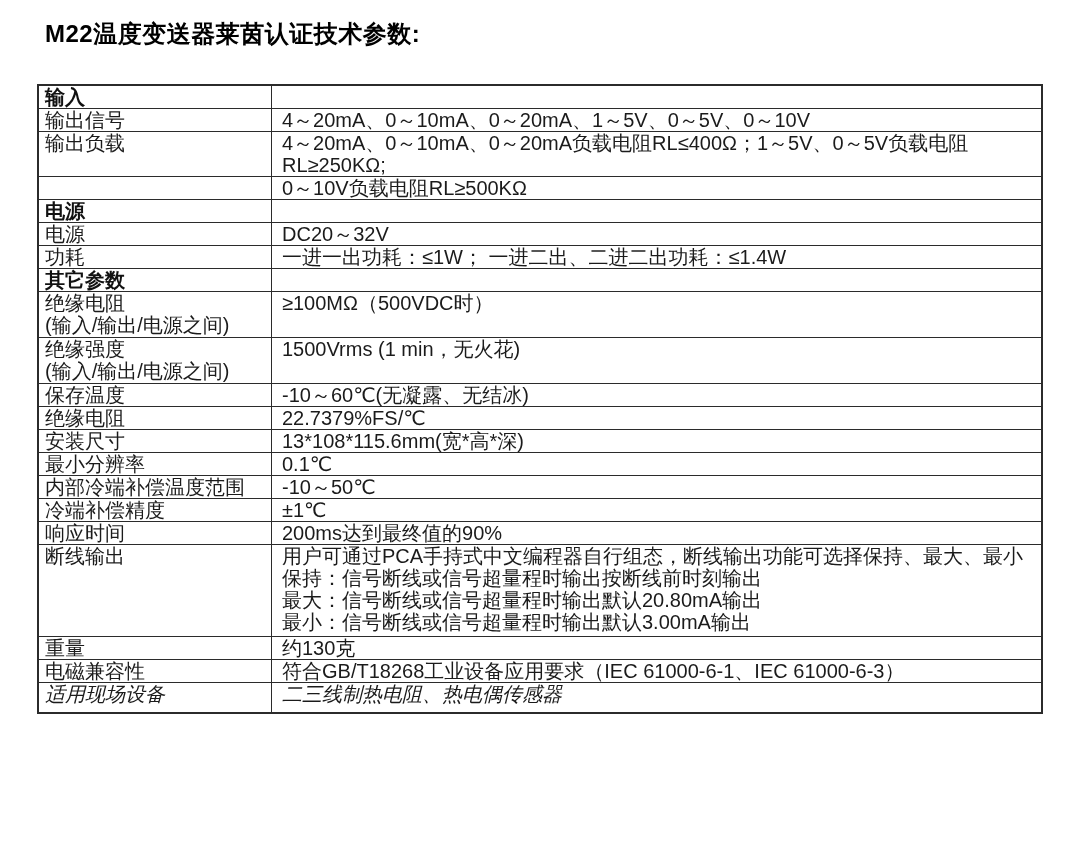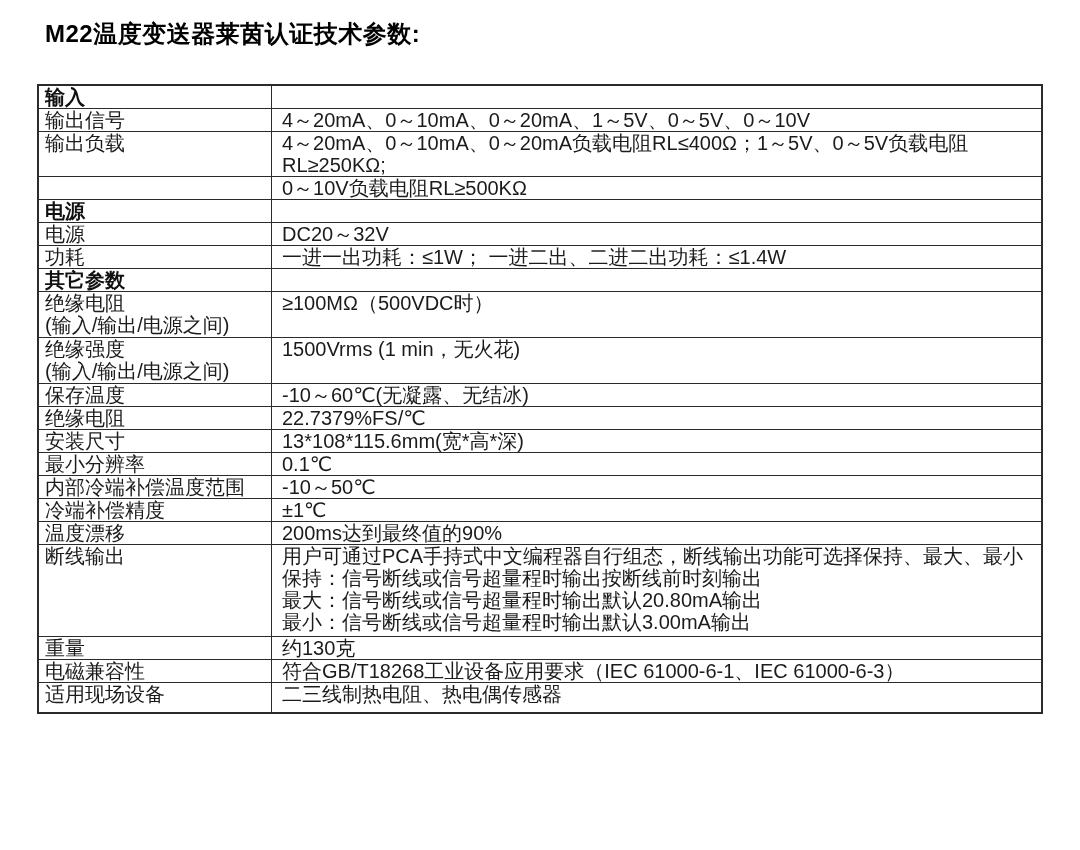--- a/index.html
+++ b/index.html
@@ -19,21 +19,21 @@
   .spec-table td{
     border:1px solid #2b2b2b;
     font-size:20px;line-height:22px;
     padding:0 4px 0 10px;height:22px;
     vertical-align:top;white-space:pre-line;overflow:hidden;
   }
   .spec-table td.label{width:222px;padding-left:6px;}
   tr.section td{font-weight:bold;color:#111;}
   tr.r2 td{height:45px;}
   tr.r4 td{height:91px;}
-  tr.last td{height:29px;}
+  tr.last td{height:29px;font-style:italic;}
 </style>
 </head>
 <body>
 
 <div class="page-title">M22温度变送器莱茵认证技术参数:</div>
 
 <table class="spec-table">
   <tbody>
     <tr class="section">
       <td class="label">输入</td>
@@ -95,21 +95,21 @@
     </tr>
     <tr>
       <td class="label">内部冷端补偿温度范围</td>
       <td class="value">-10～50℃</td>
     </tr>
     <tr>
       <td class="label">冷端补偿精度</td>
       <td class="value">±1℃</td>
     </tr>
     <tr>
-      <td class="label">温度漂移</td>
+      <td class="label">响应时间</td>
       <td class="value">200ms达到最终值的90%</td>
     </tr>
     <tr class="r4">
       <td class="label">断线输出</td>
       <td class="value">用户可通过PCA手持式中文编程器自行组态，断线输出功能可选择保持、最大、最小
 保持：信号断线或信号超量程时输出按断线前时刻输出
 最大：信号断线或信号超量程时输出默认20.80mA输出
 最小：信号断线或信号超量程时输出默认3.00mA输出</td>
     </tr>
     <tr>

